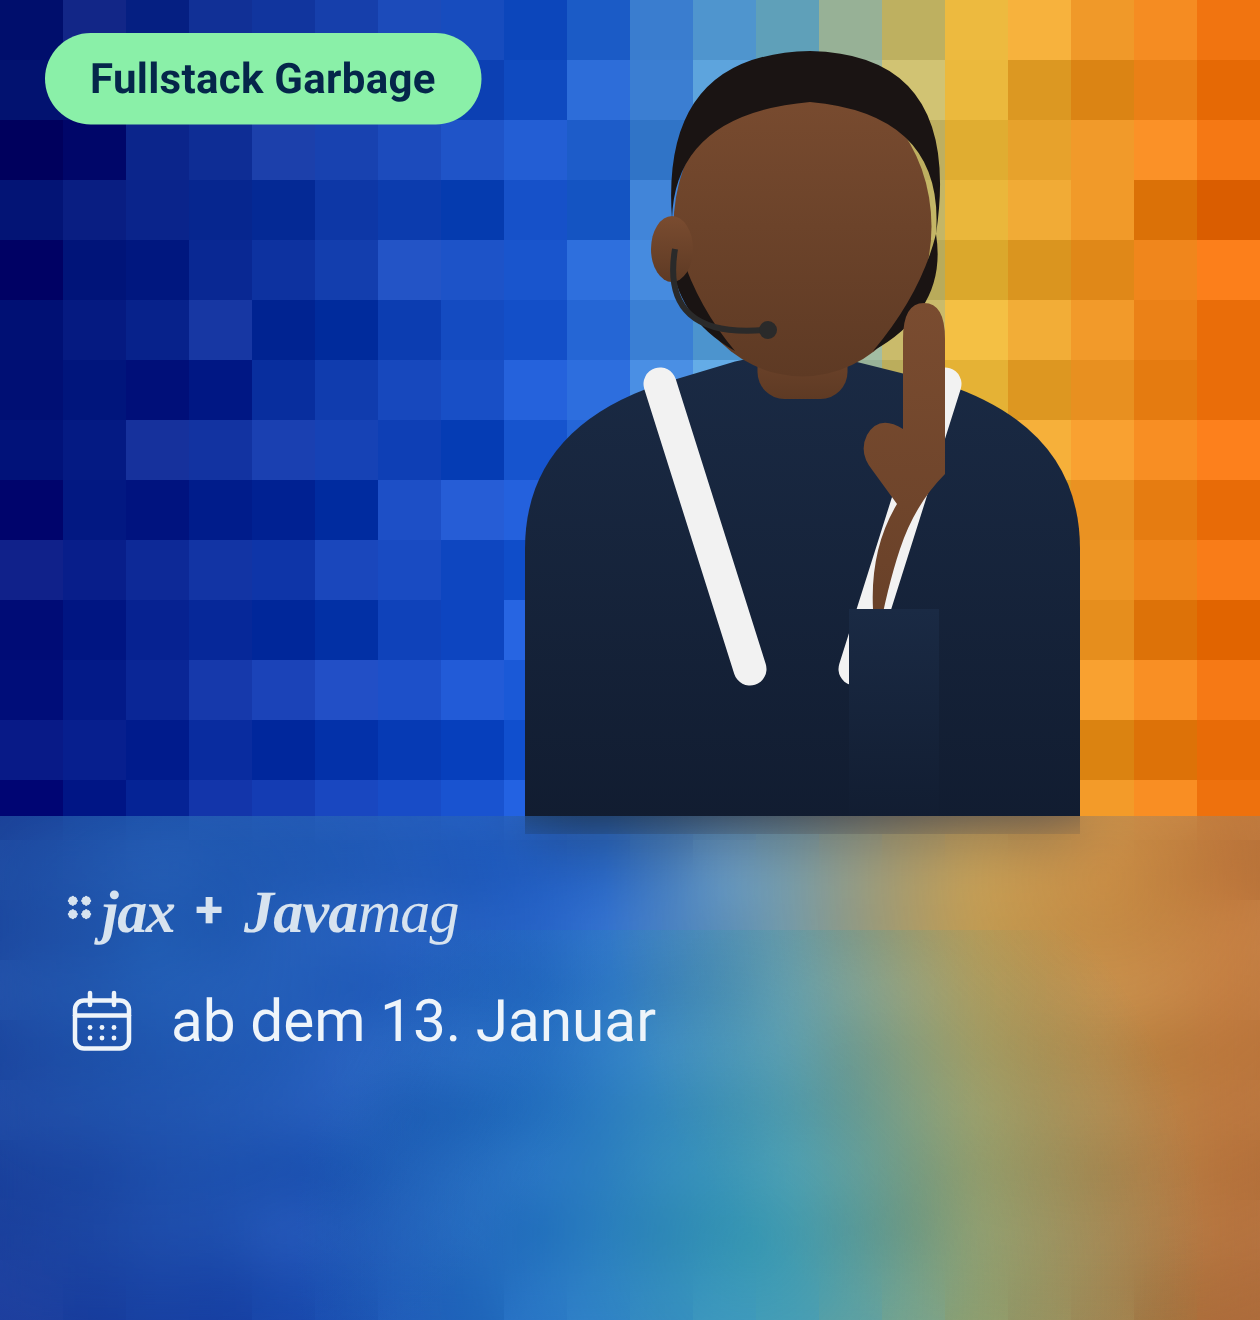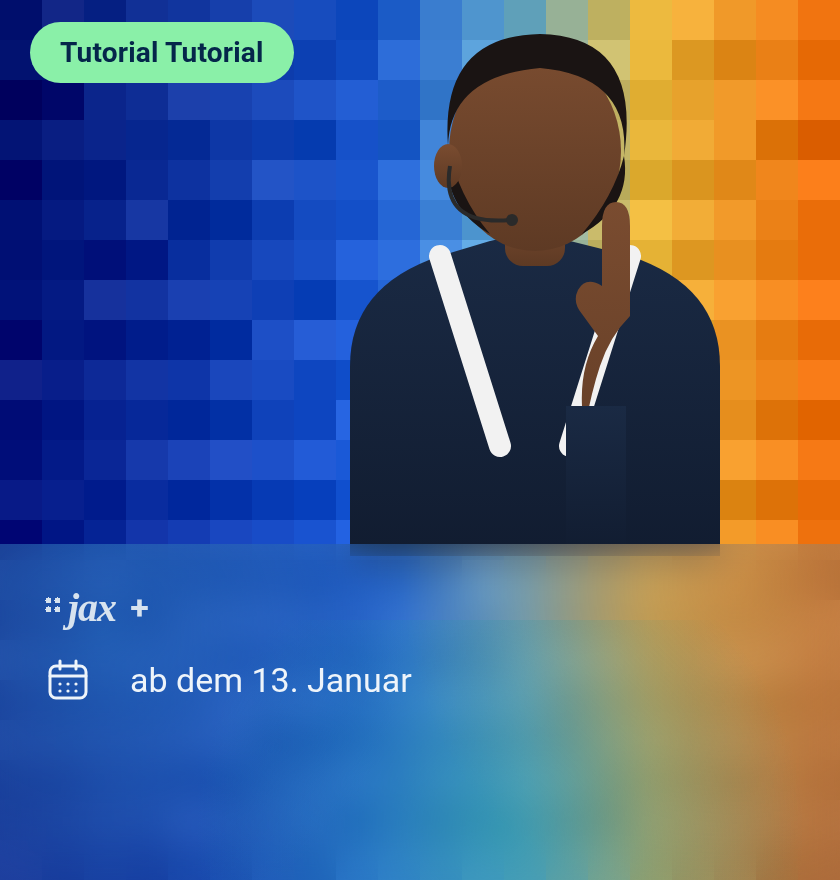--- a/index.html
+++ b/index.html
@@ -110,23 +110,23 @@
     line-height: 1.08;
     font-weight: 700;
     color: #ffffff;
     letter-spacing: -0.5px;
   }
 
   .date-row {
     margin-top: 28px;
     display: flex;
     align-items: center;
-    gap: 40px;
+    gap: 24px;
     color: #eef4fa;
-    font-size: 34px;
+    font-size: 39px;
   }
   .cal-icon { width: 44px; height: 44px; flex: 0 0 44px; }
   .cal-icon svg { display:block; }
 </style>
 </head>
 <body>
 
 <div class="card">
 
   <div class="bg-mosaic" id="mosaic">
@@ -566,21 +566,21 @@
       <div style="background: rgb(170, 198, 169);"></div>
       <div style="background: rgb(217, 202, 118);"></div>
       <div style="background: rgb(243, 190, 61);"></div>
       <div style="background: rgb(237, 166, 44);"></div>
       <div style="background: rgb(234, 145, 30);"></div>
       <div style="background: rgb(222, 115, 8);"></div>
       <div style="background: rgb(231, 106, 6);"></div>
     </div>
 
   <div class="badge">
-    <span>Tutorial Tutorial</span>
+    <span>Fullstack Garbage</span>
   </div>
 
   <svg class="speaker" viewBox="0 0 480 550" aria-hidden="true">
     <defs>
       <linearGradient id="skin" x1="0" y1="0" x2="0" y2="1">
         <stop offset="0" stop-color="#7a4c30"></stop>
         <stop offset="1" stop-color="#5e3a24"></stop>
       </linearGradient>
       <linearGradient id="shirt" x1="0" y1="0" x2="0" y2="1">
         <stop offset="0" stop-color="#1a2a44"></stop>
@@ -616,20 +616,23 @@
   <div class="panel">
     <div class="panel-wash">
       <div class="blob1"></div>
         <div class="blob2"></div>
         <div class="blob3"></div>
     </div>
 
     <div class="brand-row">
       <span class="brand-jax">jax</span>
       <span class="brand-plus">+</span>
+      <span class="brand-mag">
+        <span>Java</span><span class="light">mag</span>
+      </span>
     </div>
 
 
     <div class="date-row">
       <span class="cal-icon">
         <svg viewBox="0 0 44 44" fill="none" stroke="#eef4fa" stroke-width="3" stroke-linecap="round" stroke-linejoin="round">
           <rect x="4" y="8" width="36" height="32" rx="6"></rect>
           <line x1="4" y1="18" x2="40" y2="18"></line>
           <line x1="14" y1="3" x2="14" y2="11"></line>
           <line x1="30" y1="3" x2="30" y2="11"></line>

